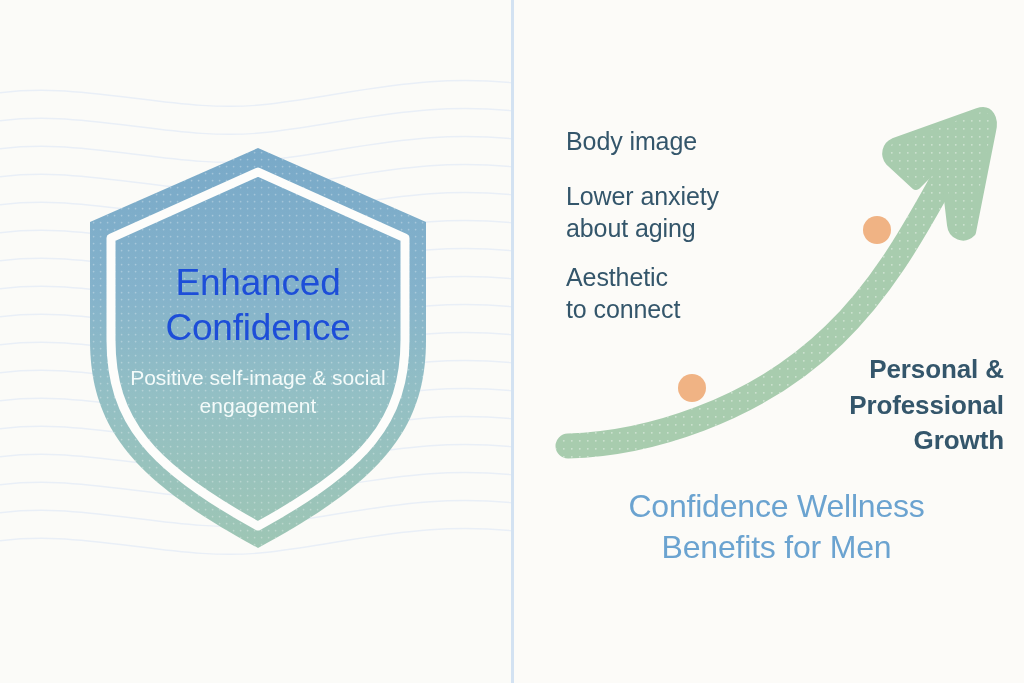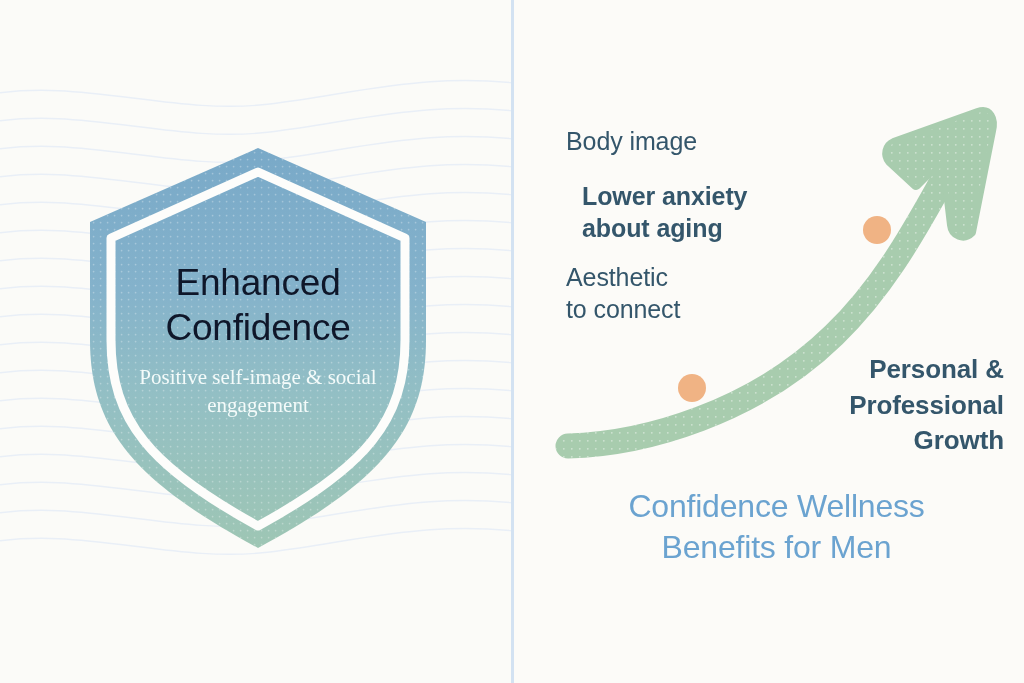--- a/index.html
+++ b/index.html
@@ -52,37 +52,36 @@
     width: 360px;
     height: 420px;
     display: flex;
     flex-direction: column;
     align-items: center;
     justify-content: center;
     text-align: center;
     pointer-events: none;
   }
   .shield-title {
-    color: #0f172a;
+    color: #1d4ed8;
     font-size: 37px;
     font-weight: 400;
     line-height: 1.22;
     letter-spacing: -0.2px;
     margin: 0 0 14px 0;
     max-width: 300px;
   }
   .shield-sub {
     color: #f4fbfa;
     font-size: 21px;
     font-weight: 400;
     line-height: 1.33;
     letter-spacing: 0px;
     margin: 0;
     max-width: 310px;
-    font-family: Liberation Serif, serif;
   }
   
   #divider {
     position: absolute;
     left: 511px;
     top: 0;
     width: 3px;
     height: 683px;
     background: #d3e2f2;
   }
@@ -103,21 +102,21 @@
   .benefit {
     position: absolute;
     color: #34566b;
     font-size: 25px;
     font-weight: 400;
     line-height: 1.26;
     letter-spacing: -0.1px;
     white-space: pre-line;
   }
   #benefit-0 { left: 52px; top: 126px; }
-  #benefit-1 { left: 68px; top: 181px; font-weight: bold; }
+  #benefit-1 { left: 52px; top: 181px; }
   #benefit-2 { left: 52px; top: 262px; }
 
   #growth-label {
     position: absolute;
     left: 240px;
     top: 352px;
     width: 250px;
     text-align: right;
     color: #34566b;
     font-size: 26px;

